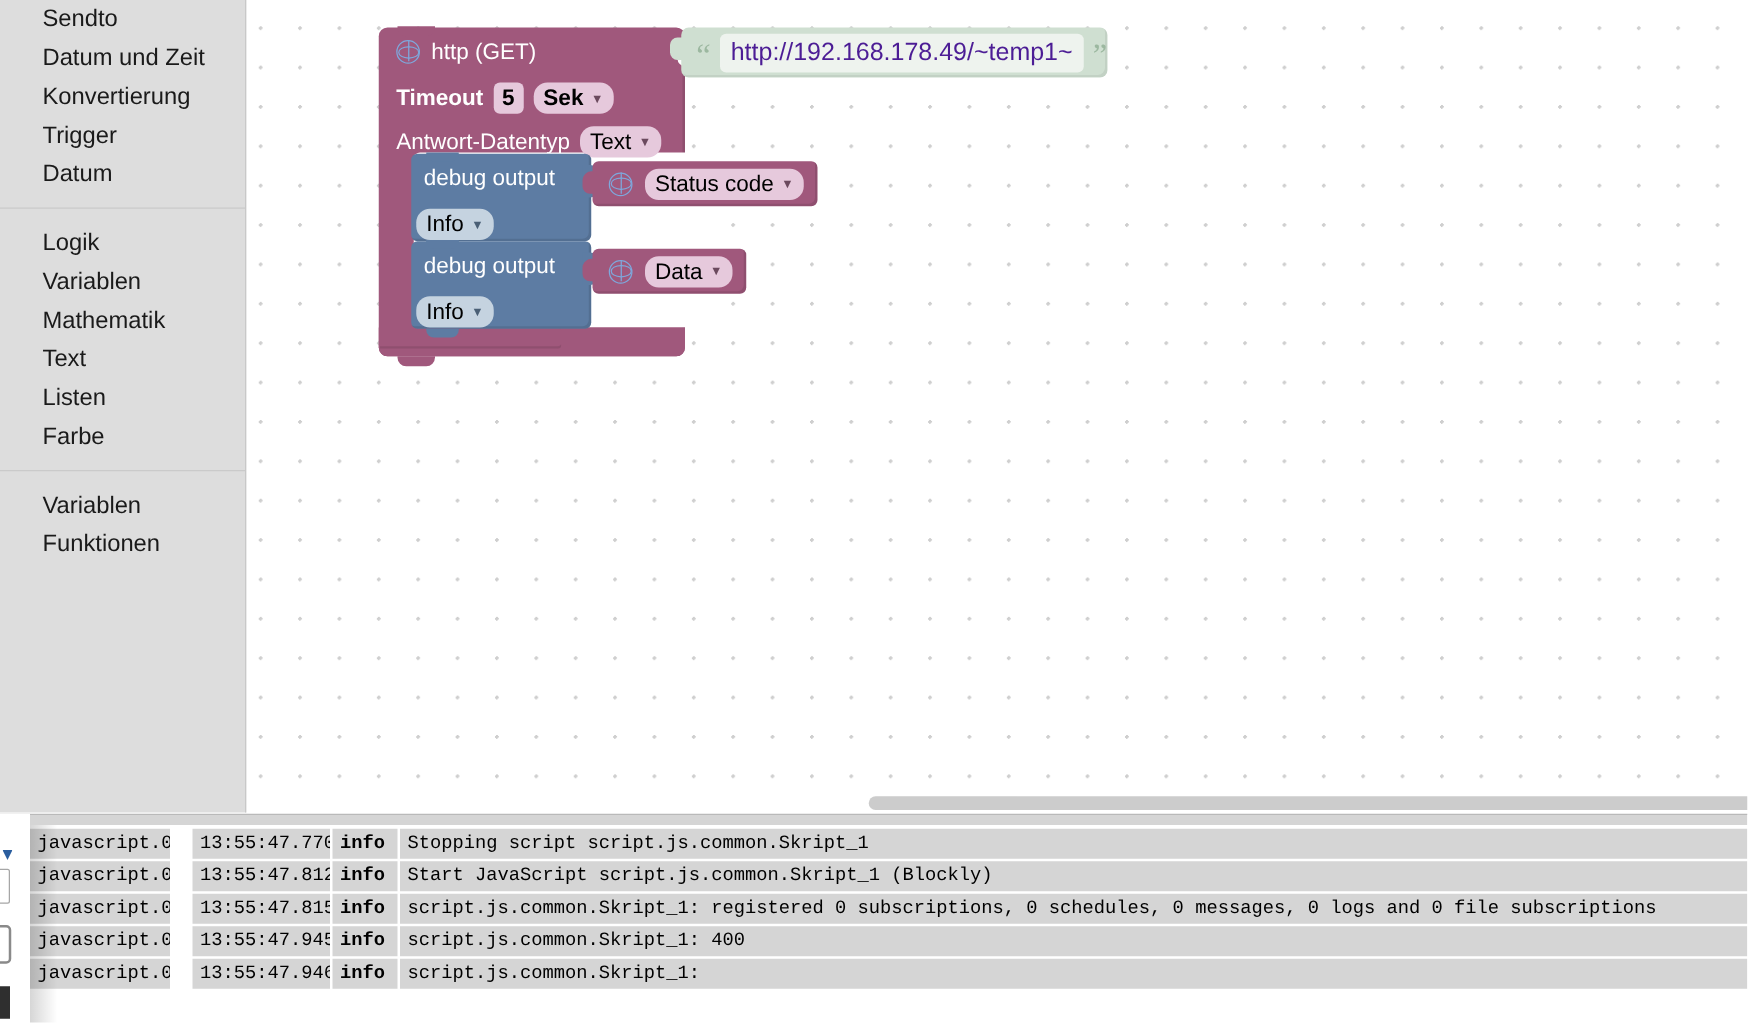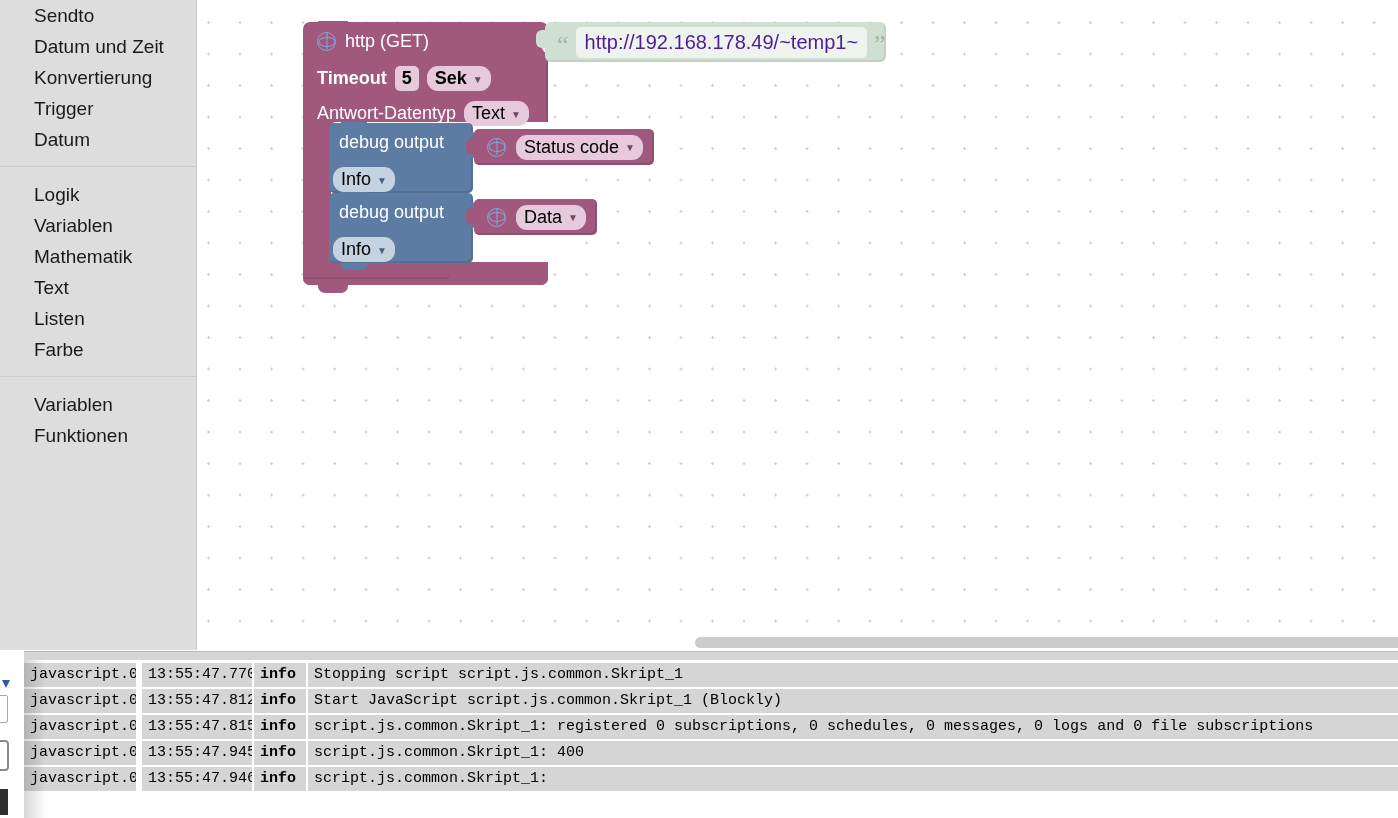--- a/index.html
+++ b/index.html
@@ -195,21 +195,21 @@
     font-family:"Liberation Mono",monospace;
     font-size:15px;color:#000;
   }
   .logrow{display:flex;height:24px;align-items:center;margin-bottom:0px;}
   .logrow + .logrow{border-top:2px solid #ffffff;}
   .logcell{
     background:#d5d5d5;height:24px;line-height:24px;
     padding:0 6px;box-sizing:border-box;white-space:nowrap;overflow:hidden;
   }
   .c-src{width:112px;flex:none;}
-  .c-time{width:110px;flex:none;margin-left:6px;}
+  .c-time{width:110px;flex:none;margin-left:18px;}
   .c-sev{width:52px;flex:none;margin-left:2px;font-weight:bold;}
   .c-msg{flex:1;margin-left:2px;}
 
   
   #gutter{
     position:absolute;left:0;top:651px;width:24px;height:167px;
     background:#ffffff;z-index:3;
   }
   #g-caret{position:absolute;left:2px;top:29px;width:8px;height:8px;background:#2a5d9e;clip-path:polygon(0 0,100% 0,50% 100%);}
   #g-input{position:absolute;left:-12px;top:44px;width:20px;height:28px;background:#fff;border:1px solid #a6a6a6;border-radius:2px;box-sizing:border-box;}

